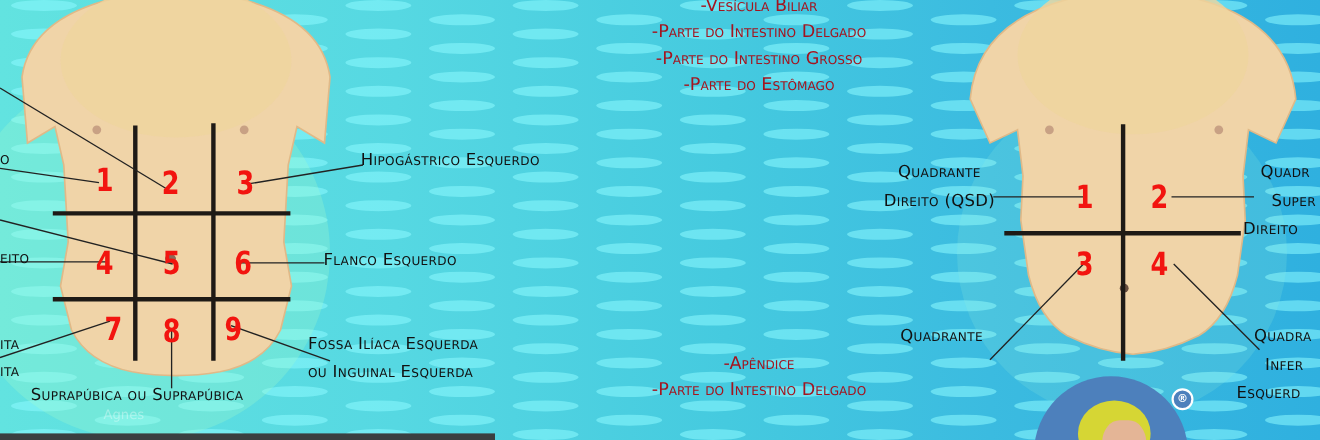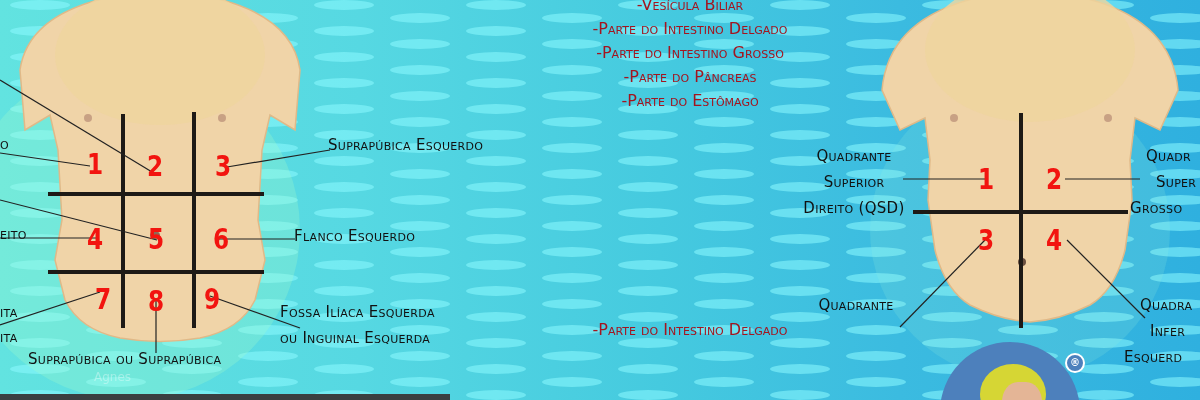--- a/index.html
+++ b/index.html
@@ -338,52 +338,51 @@
 <div class="num" style="left:146px;top:225px;">5</div>
 <div class="num" style="left:211px;top:225px;">6</div>
 <div class="num" style="left:93px;top:285px;">7</div>
 <div class="num" style="left:146px;top:287px;">8</div>
 <div class="num" style="left:202px;top:285px;">9</div>
 
 <div class="label" style="left:0;top:137px;">o</div>
 <div class="label" style="left:0;top:227px;">eito</div>
 <div class="label" style="left:0;top:305px;">ita</div>
 <div class="label" style="left:0;top:330px;">ita</div>
-<div class="label" style="left:328px;top:138px;">Suprapúbica  Esquerdo</div>
+<div class="label" style="left:328px;top:138px;">Hipogástrico  Esquerdo</div>
 <div class="label" style="left:294px;top:229px;">Flanco Esquerdo</div>
 <div class="label" style="left:280px;top:305px;">Fossa Ilíaca Esquerda</div>
 <div class="label" style="left:280px;top:331px;">ou Inguinal Esquerda</div>
 <div class="label" style="left:28px;top:352px;">Suprapúbica ou Suprapúbica</div>
 <div class="watermark" style="left:94px;top:370px;">Agnes</div>
 
 <div class="red" style="left:540px;top:-7px;width:300px;">
   <div>-Vesícula Biliar</div>
   <div>-Parte do Intestino Delgado</div>
   <div>-Parte do Intestino Grosso</div>
-  <div>-Parte do Pâncreas</div>
   <div>-Parte do Estômago</div>
 </div>
 <div class="red" style="left:540px;top:318px;width:300px;">
+  <div>-Apêndice</div>
   <div>-Parte do Intestino Delgado</div>
 </div>
 
 <div class="num" style="left:976px;top:165px;">1</div>
 <div class="num" style="left:1044px;top:165px;">2</div>
 <div class="num" style="left:976px;top:226px;">3</div>
 <div class="num" style="left:1044px;top:226px;">4</div>
 
 <div class="label c" style="left:794px;top:143px;width:120px;line-height:26px;">
   <div>Quadrante</div>
-  <div>Superior</div>
   <div>Direito (QSD)</div>
 </div>
 <div class="label" style="left:1130px;top:143px;line-height:26px;">
   <div style="padding-left:16px;">Quadr</div>
   <div style="padding-left:26px;">Super</div>
-  <div>Grosso</div>
+  <div>Direito</div>
 </div>
 <div class="label c" style="left:796px;top:292px;width:120px;line-height:26px;">
   <div>Quadrante</div>
 </div>
 <div class="label" style="left:1124px;top:292px;line-height:26px;">
   <div style="padding-left:16px;">Quadra</div>
   <div style="padding-left:26px;">Infer</div>
   <div>Esquerd</div>
 </div>
 

